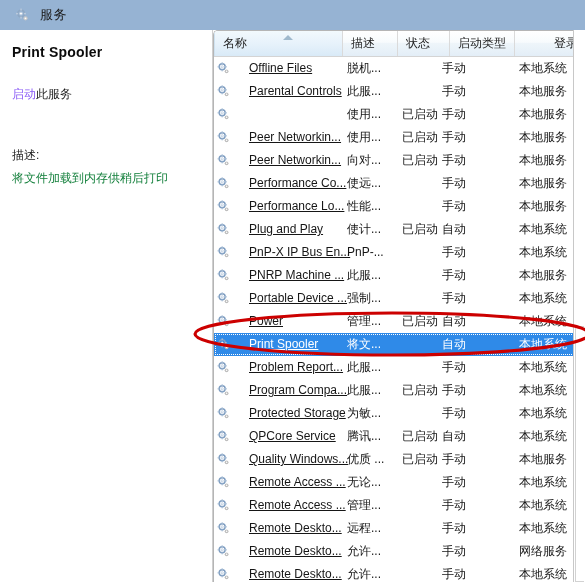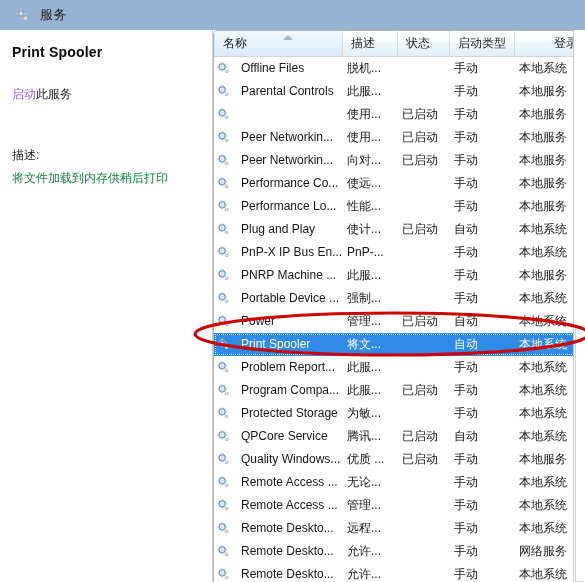--- a/index.html
+++ b/index.html
@@ -152,24 +152,24 @@
     top: 0;
     height: 23px;
     font-size: 12px;
     color: #161616;
     overflow: hidden;
     white-space: nowrap;
     box-sizing: border-box;
   }
   .row.selected .cell { color: #ffffff; }
 
-  .cell.c-name   { left: 4px;   width: 138px; padding-left: 23px; }
+  .cell.c-name   { left: 12px;   width: 138px; padding-left: 23px; text-decoration: underline; }
   .cell.c-desc   { left: 133px; width: 55px;  padding-left: 0; }
   .cell.c-status { left: 188px; width: 52px;  padding-left: 0; }
-  .cell.c-start  { left: 240px; width: 60px;  padding-left: 0; }
+  .cell.c-start  { left: 228px; width: 60px;  padding-left: 0; }
   .cell.c-logon  { left: 305px; width: 66px;  padding-left: 0; }
 
   .gear-ico {
     position: absolute;
     left: 2px; top: 4px;
     width: 15px; height: 15px;
   }
 
   
   #right-gutter {

